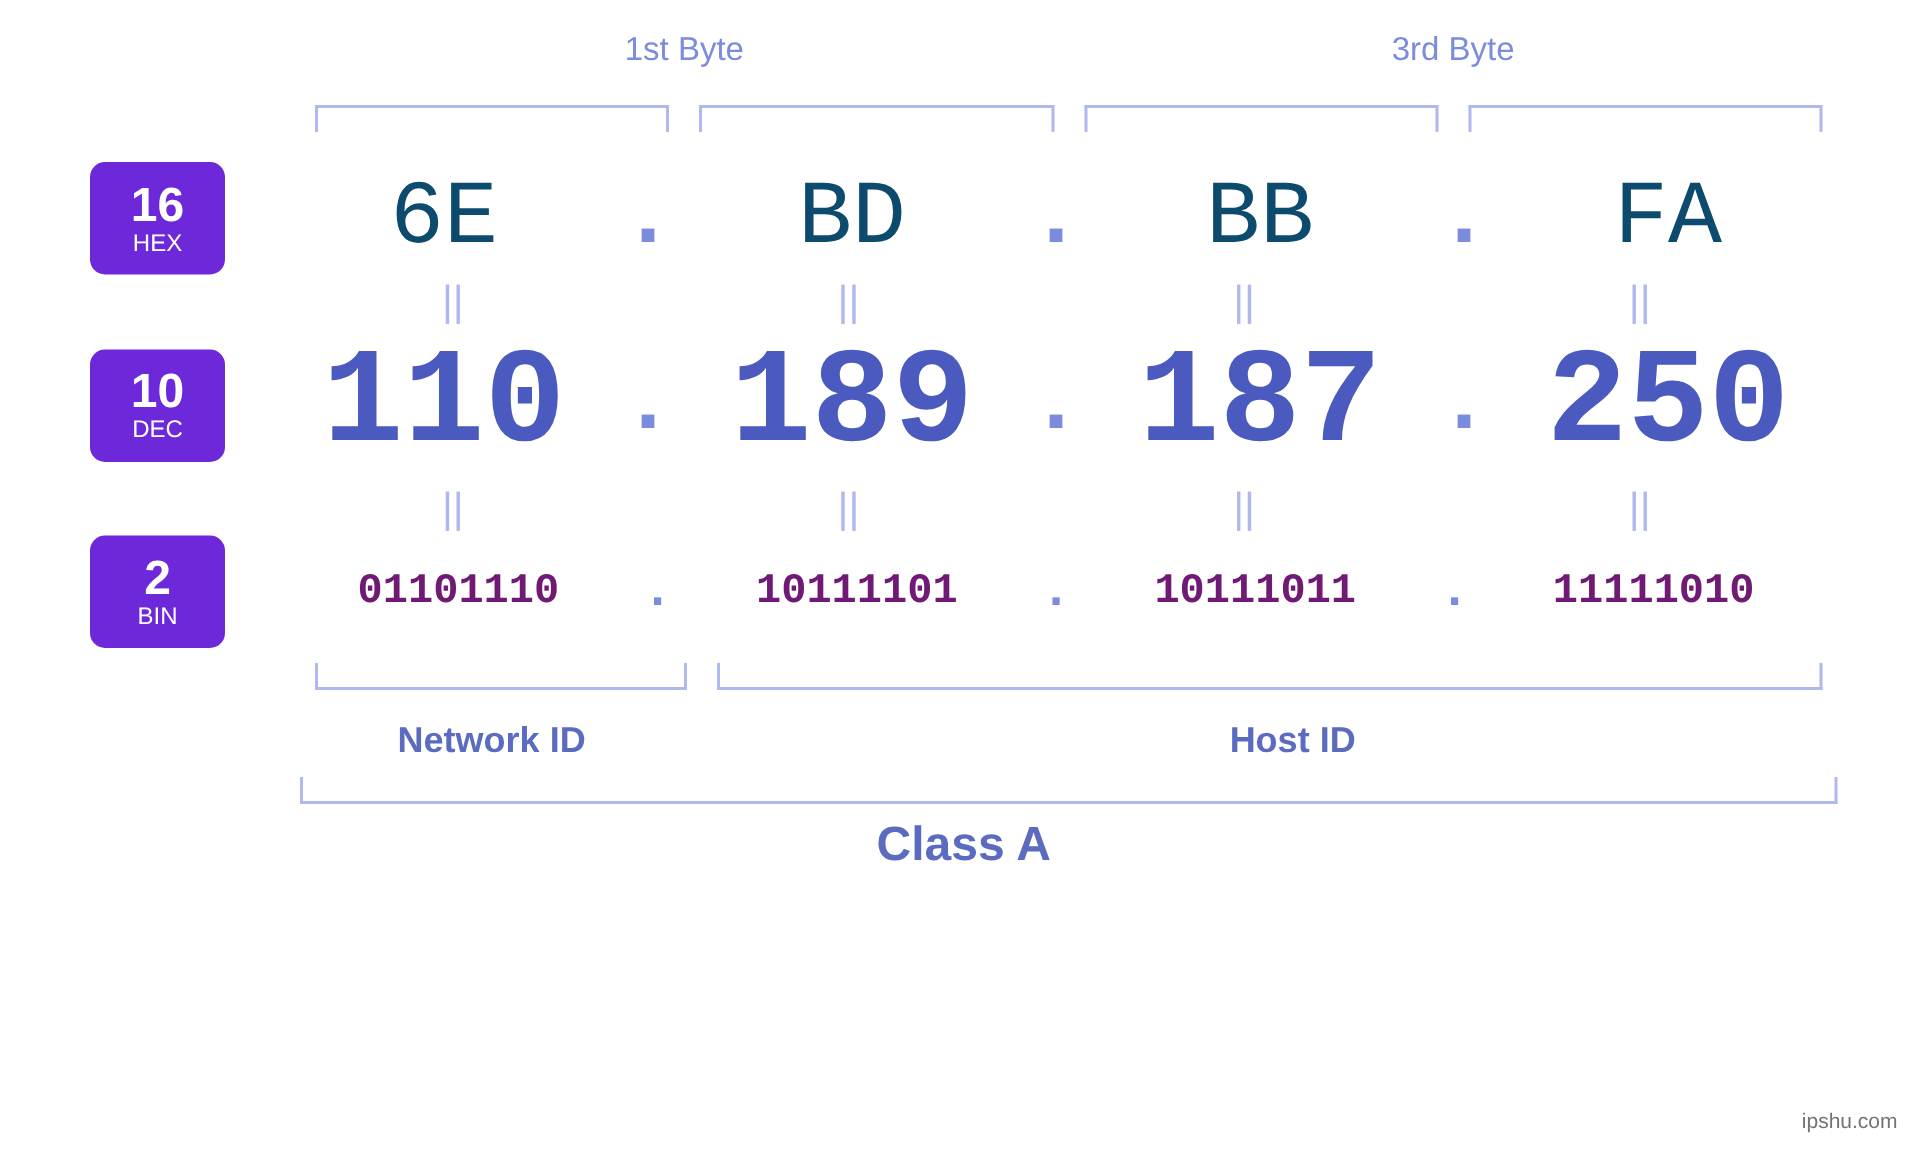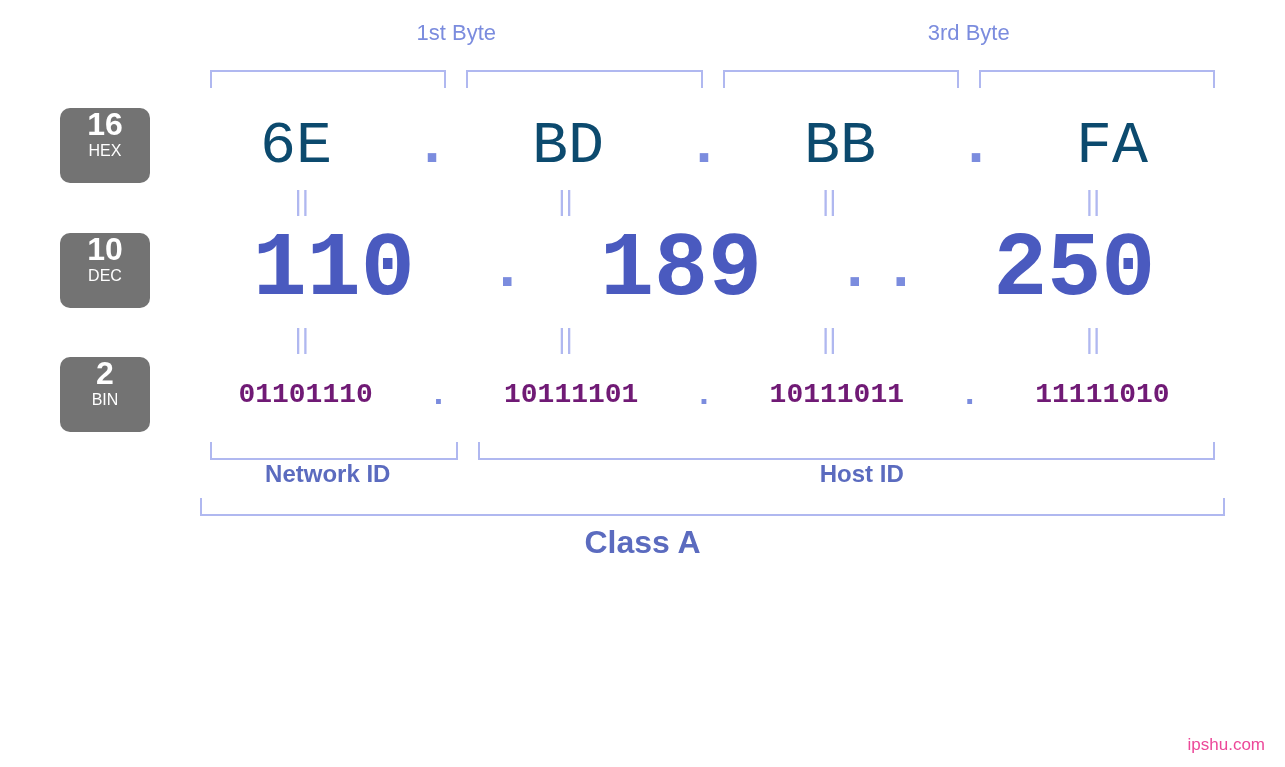--- a/index.html
+++ b/index.html
@@ -61,25 +61,26 @@
     .data-row {
       display: flex;
       align-items: center;
       width: 100%;
       margin-bottom: 0;
     }
 
     .base-badge {
       width: 90px;
       height: 75px;
-      background: #737373;
+      background: #6d28d9;
       border-radius: 10px;
       display: flex;
       flex-direction: column;
       align-items: center;
+      justify-content: center;
       margin-right: 33px;
       flex-shrink: 0;
     }
 
     .base-number {
       font-size: 32px;
       font-weight: bold;
       color: white;
       font-family: Arial, sans-serif;
       line-height: 1;
@@ -176,21 +177,21 @@
       margin: 0 10px;
       border-bottom: 2px solid #b0b8f0;
       border-left: 2px solid #b0b8f0;
       border-right: 2px solid #b0b8f0;
     }
 
     .id-labels-row {
       display: flex;
       width: 100%;
       padding-left: 140px;
-      margin-top: 0;
+      margin-top: 20px;
       gap: 43px;
     }
 
     .net-id-label {
       flex: 1;
       text-align: center;
       color: #5b6bbf;
       font-size: 24px;
       font-family: Arial, sans-serif;
       font-weight: bold;
@@ -231,22 +232,22 @@
       font-size: 32px;
       font-family: Arial, sans-serif;
       font-weight: bold;
       margin-top: 8px;
     }
 
     .watermark {
       position: absolute;
       bottom: 12px;
       right: 20px;
-      color: #ec4899;
-      font-size: 17px;
+      color: #737373;
+      font-size: 14px;
       font-family: Arial, sans-serif;
     }
 
     .dot-sep-small {
       color: #7b8cde;
       font-size: 34px;
       line-height: 1;
       font-weight: bold;
       flex-shrink: 0;
     }
@@ -306,20 +307,23 @@
     </div>
     <div class="values-row">
       <div class="byte-value">
         <span class="dec-value">110</span>
       </div>
       <span class="dot-sep">.</span>
       <div class="byte-value">
         <span class="dec-value">189</span>
       </div>
       <span class="dot-sep">.</span>
+      <div class="byte-value">
+        <span class="dec-value">187</span>
+      </div>
       <span class="dot-sep">.</span>
       <div class="byte-value">
         <span class="dec-value">250</span>
       </div>
     </div>
   </div>
 
   <div class="equals-row">
     <div class="equals-symbol">||</div>
     <div class="equals-symbol">||</div>

